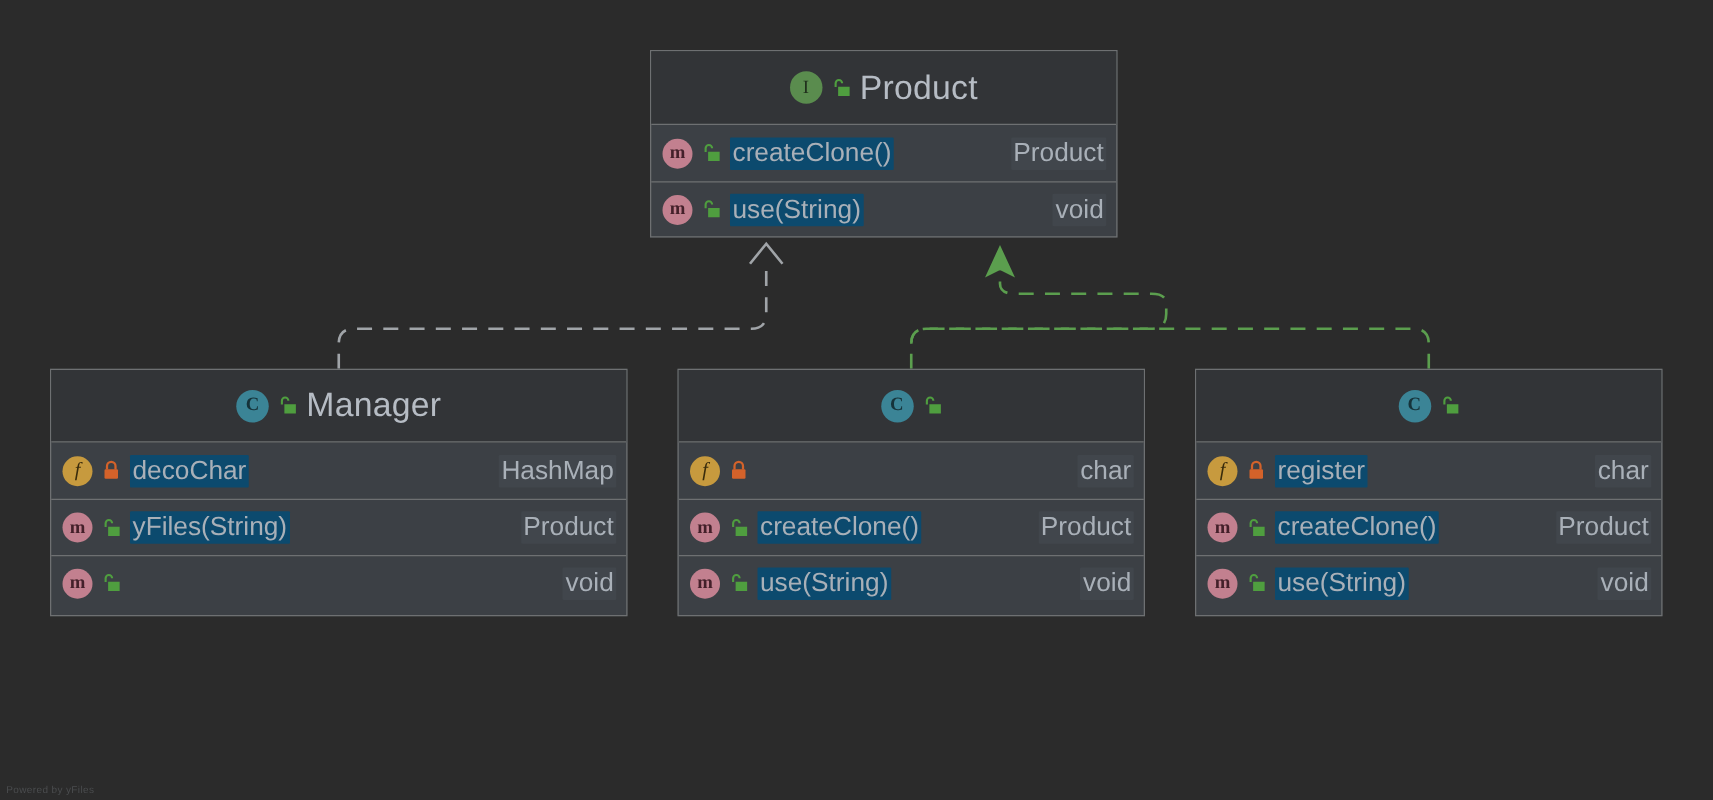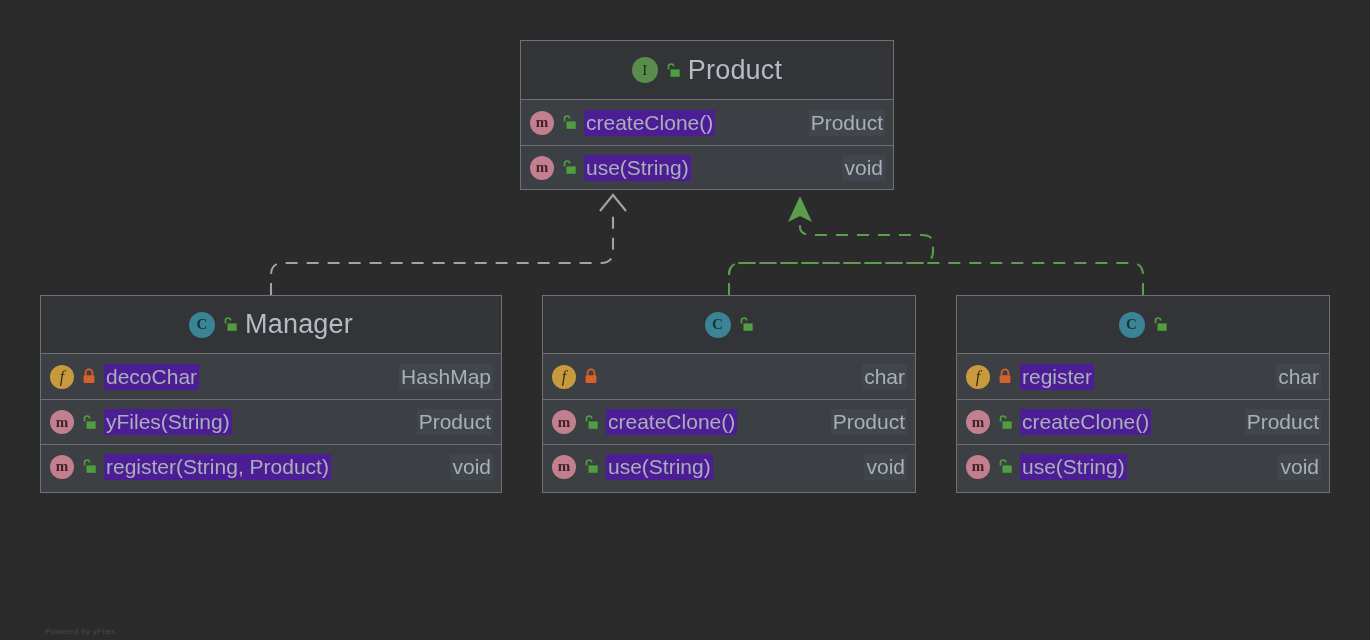--- a/index.html
+++ b/index.html
@@ -62,21 +62,21 @@
     gap: 7px;
     position: relative;
   }
   .uml-row + .uml-row.sep {
     border-top: 1px solid #6e7072;
   }
   .uml-row .m-name {
     color: #a9b0b8;
     font-size: 21px;
     white-space: nowrap;
-    background: #4c1d95;
+    background: #0c4a6e;
     padding: 1px 2px;
     border-radius: 1px;
   }
   .uml-row .m-type {
     color: #a9b0b8;
     font-size: 21px;
     white-space: nowrap;
     margin-left: auto;
     background: #41464c;
     padding: 1px 2px;
@@ -216,21 +216,20 @@
         </svg>
         <span class="m-name">yFiles(String)</span>
         <span class="m-type">Product</span>
       </div>
       <div class="uml-row sep" style="height:44px;">
         <span class="badge mth">m</span>
         <svg class="lock" viewBox="0 0 16 17">
           <path d="M3.5 7.5 V4.6 a2.6 2.6 0 0 1 5.2 0" fill="none" stroke="#4f9e3f" stroke-width="1.7"></path>
           <rect x="5.5" y="7.4" width="9.2" height="7.4" fill="#4f9e3f"></rect>
         </svg>
-        <span class="m-name">register(String, Product)</span>
         <span class="m-type">void</span>
       </div>
     </div>
   </div>
 
   <div class="uml-node" style="left:542px; top:295px; width:374px; height:198px;">
     <div class="uml-header" style="height:58px;">
       <span class="badge cls hdr">C</span>
       <svg class="lock" viewBox="0 0 16 17">
         <path d="M3.5 7.5 V4.6 a2.6 2.6 0 0 1 5.2 0" fill="none" stroke="#4f9e3f" stroke-width="1.7"></path>
@@ -299,15 +298,15 @@
         <svg class="lock" viewBox="0 0 16 17">
           <path d="M3.5 7.5 V4.6 a2.6 2.6 0 0 1 5.2 0" fill="none" stroke="#4f9e3f" stroke-width="1.7"></path>
           <rect x="5.5" y="7.4" width="9.2" height="7.4" fill="#4f9e3f"></rect>
         </svg>
         <span class="m-name">use(String)</span>
         <span class="m-type">void</span>
       </div>
     </div>
   </div>
 
-  <div style="position:absolute; left:5px; bottom:4px; color:#4a4c4e; font-size:8px; letter-spacing:0.3px;margin-left:40px;">Powered by yFiles</div>
+  <div style="position:absolute; left:5px; bottom:4px; color:#4a4c4e; font-size:8px; letter-spacing:0.3px;">Powered by yFiles</div>
 
 </div>
 
 </body></html>

